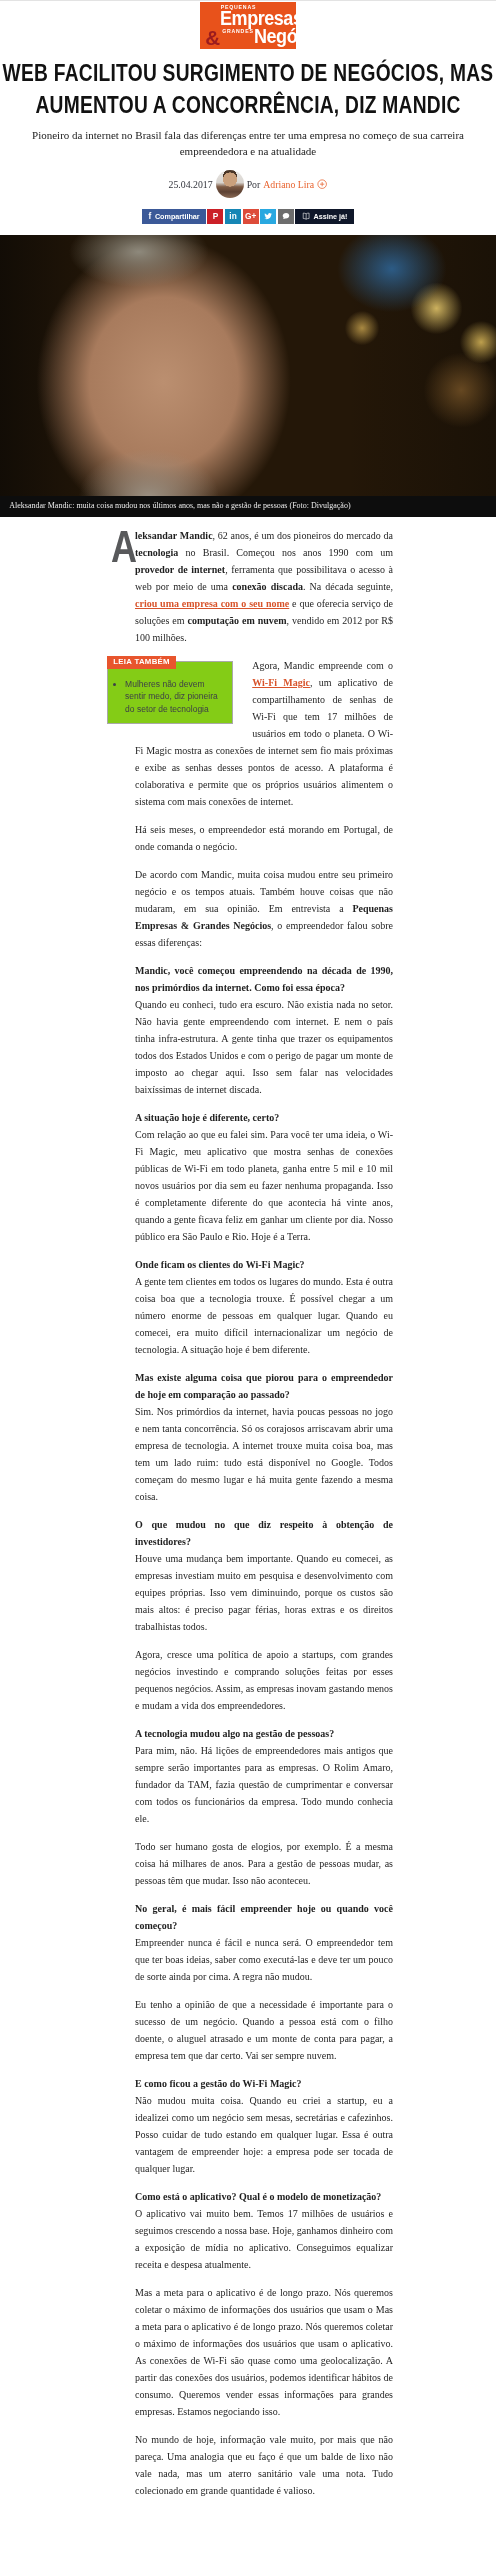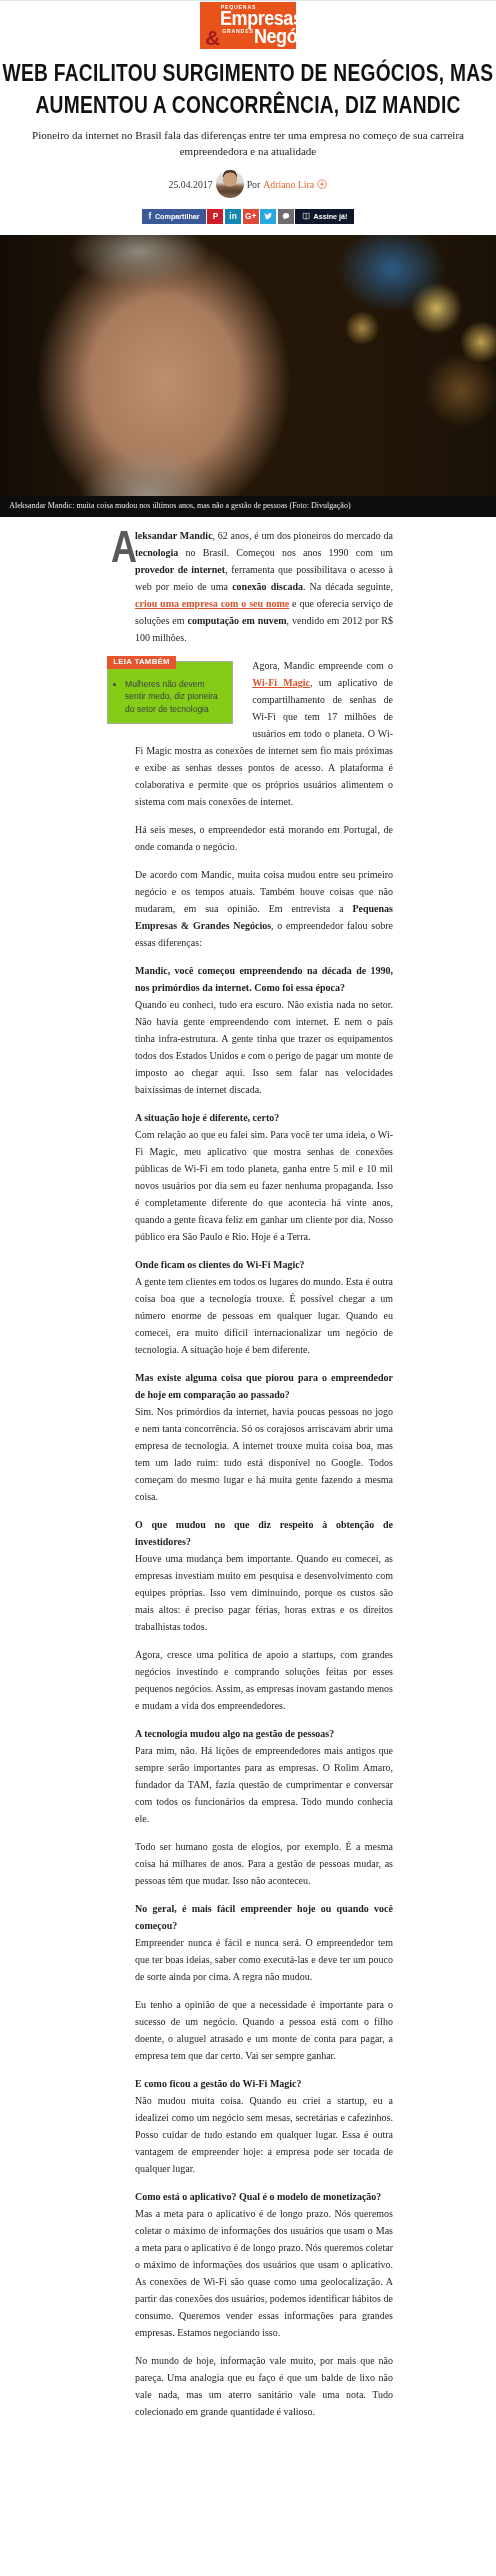--- a/index.html
+++ b/index.html
@@ -205,20 +205,21 @@
     <p class="q"><span>Mas existe alguma coisa que piorou para o empreendedor de hoje em comparação ao passado?</span></p>
     <p class="para"><span>Sim. Nos primórdios da internet, havia poucas pessoas no jogo e nem tanta concorrência. Só os corajosos arriscavam abrir uma empresa de tecnologia. A internet trouxe muita coisa boa, mas tem um lado ruim: tudo está disponível no Google. Todos começam do mesmo lugar e há muita gente fazendo a mesma coisa.</span></p>
     <p class="q"><span>O que mudou no que diz respeito à obtenção de investidores?</span></p>
     <p class="para"><span>Houve uma mudança bem importante. Quando eu comecei, as empresas investiam muito em pesquisa e desenvolvimento com equipes próprias. Isso vem diminuindo, porque os custos são mais altos: é preciso pagar férias, horas extras e os direitos trabalhistas todos.</span></p>
     <p class="para"><span>Agora, cresce uma política de apoio a startups, com grandes negócios investindo e comprando soluções feitas por esses pequenos negócios. Assim, as empresas inovam gastando menos e mudam a vida dos empreendedores.</span></p>
     <p class="q"><span>A tecnologia mudou algo na gestão de pessoas?</span></p>
     <p class="para"><span>Para mim, não. Há lições de empreendedores mais antigos que sempre serão importantes para as empresas. O Rolim Amaro, fundador da TAM, fazia questão de cumprimentar e conversar com todos os funcionários da empresa. Todo mundo conhecia ele.</span></p>
     <p class="para"><span>Todo ser humano gosta de elogios, por exemplo. É a mesma coisa há milhares de anos. Para a gestão de pessoas mudar, as pessoas têm que mudar. Isso não aconteceu.</span></p>
     <p class="q"><span>No geral, é mais fácil empreender hoje ou quando você começou?</span></p>
     <p class="para"><span>Empreender nunca é fácil e nunca será. O empreendedor tem que ter boas ideias, saber como executá-las e deve ter um pouco de sorte ainda por cima. A regra não mudou.</span></p>
-    <p class="para"><span>Eu tenho a opinião de que a necessidade é importante para o sucesso de um negócio. Quando a pessoa está com o filho doente, o aluguel atrasado e um monte de conta para pagar, a empresa tem que dar certo. Vai ser sempre ganhar.</span></p>
+    <p class="para"><span>Eu tenho a opinião de que a necessidade é importante para o sucesso de um negócio. Quando a pessoa está com o filho doente, o aluguel atrasado e um monte de conta para pagar, a empresa tem que dar certo. Vai ser sempre nuvem.</span></p>
     <p class="q"><span>E como ficou a gestão do Wi-Fi Magic?</span></p>
     <p class="para"><span>Não mudou muita coisa. Quando eu criei a startup, eu a idealizei como um negócio sem mesas, secretárias e cafezinhos. Posso cuidar de tudo estando em qualquer lugar. Essa é outra vantagem de empreender hoje: a empresa pode ser tocada de qualquer lugar.</span></p>
     <p class="q"><span>Como está o aplicativo? Qual é o modelo de monetização?</span></p>
+    <p class="para"><span>O aplicativo vai muito bem. Temos 17 milhões de usuários e seguimos crescendo a nossa base. Hoje, ganhamos dinheiro com a exposição de mídia no aplicativo. Conseguimos equalizar receita e despesa atualmente.</span></p>
     <p class="para"><span>Mas a meta para o aplicativo é de longo prazo. Nós queremos coletar o máximo de informações dos usuários que usam o Mas a meta para o aplicativo é de longo prazo. Nós queremos coletar o máximo de informações dos usuários que usam o aplicativo. As conexões de Wi-Fi são quase como uma geolocalização. A partir das conexões dos usuários, podemos identificar hábitos de consumo. Queremos vender essas informações para grandes empresas. Estamos negociando isso.</span></p>
     <p class="para"><span>No mundo de hoje, informação vale muito, por mais que não pareça. Uma analogia que eu faço é que um balde de lixo não vale nada, mas um aterro sanitário vale uma nota. Tudo colecionado em grande quantidade é valioso.</span></p>
   </div>
 
 
 </body></html>

